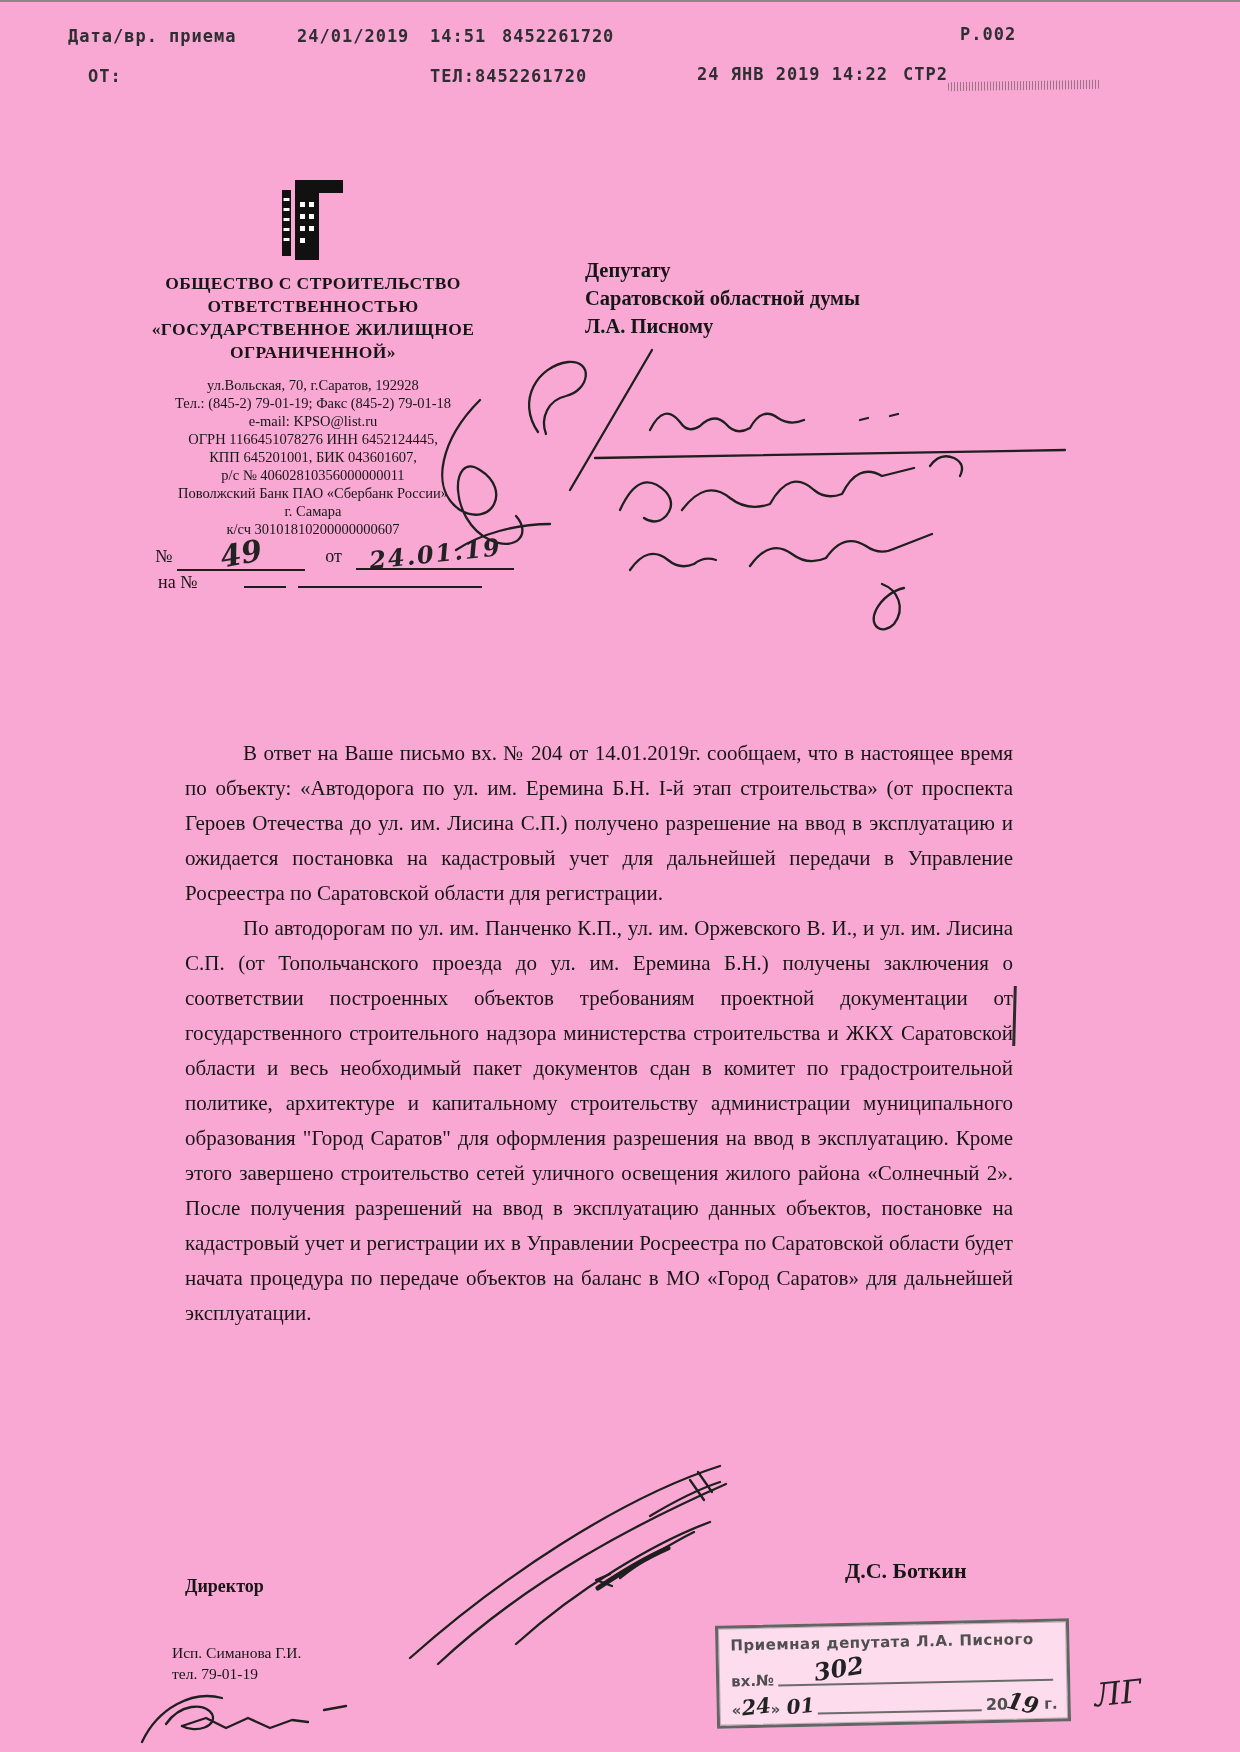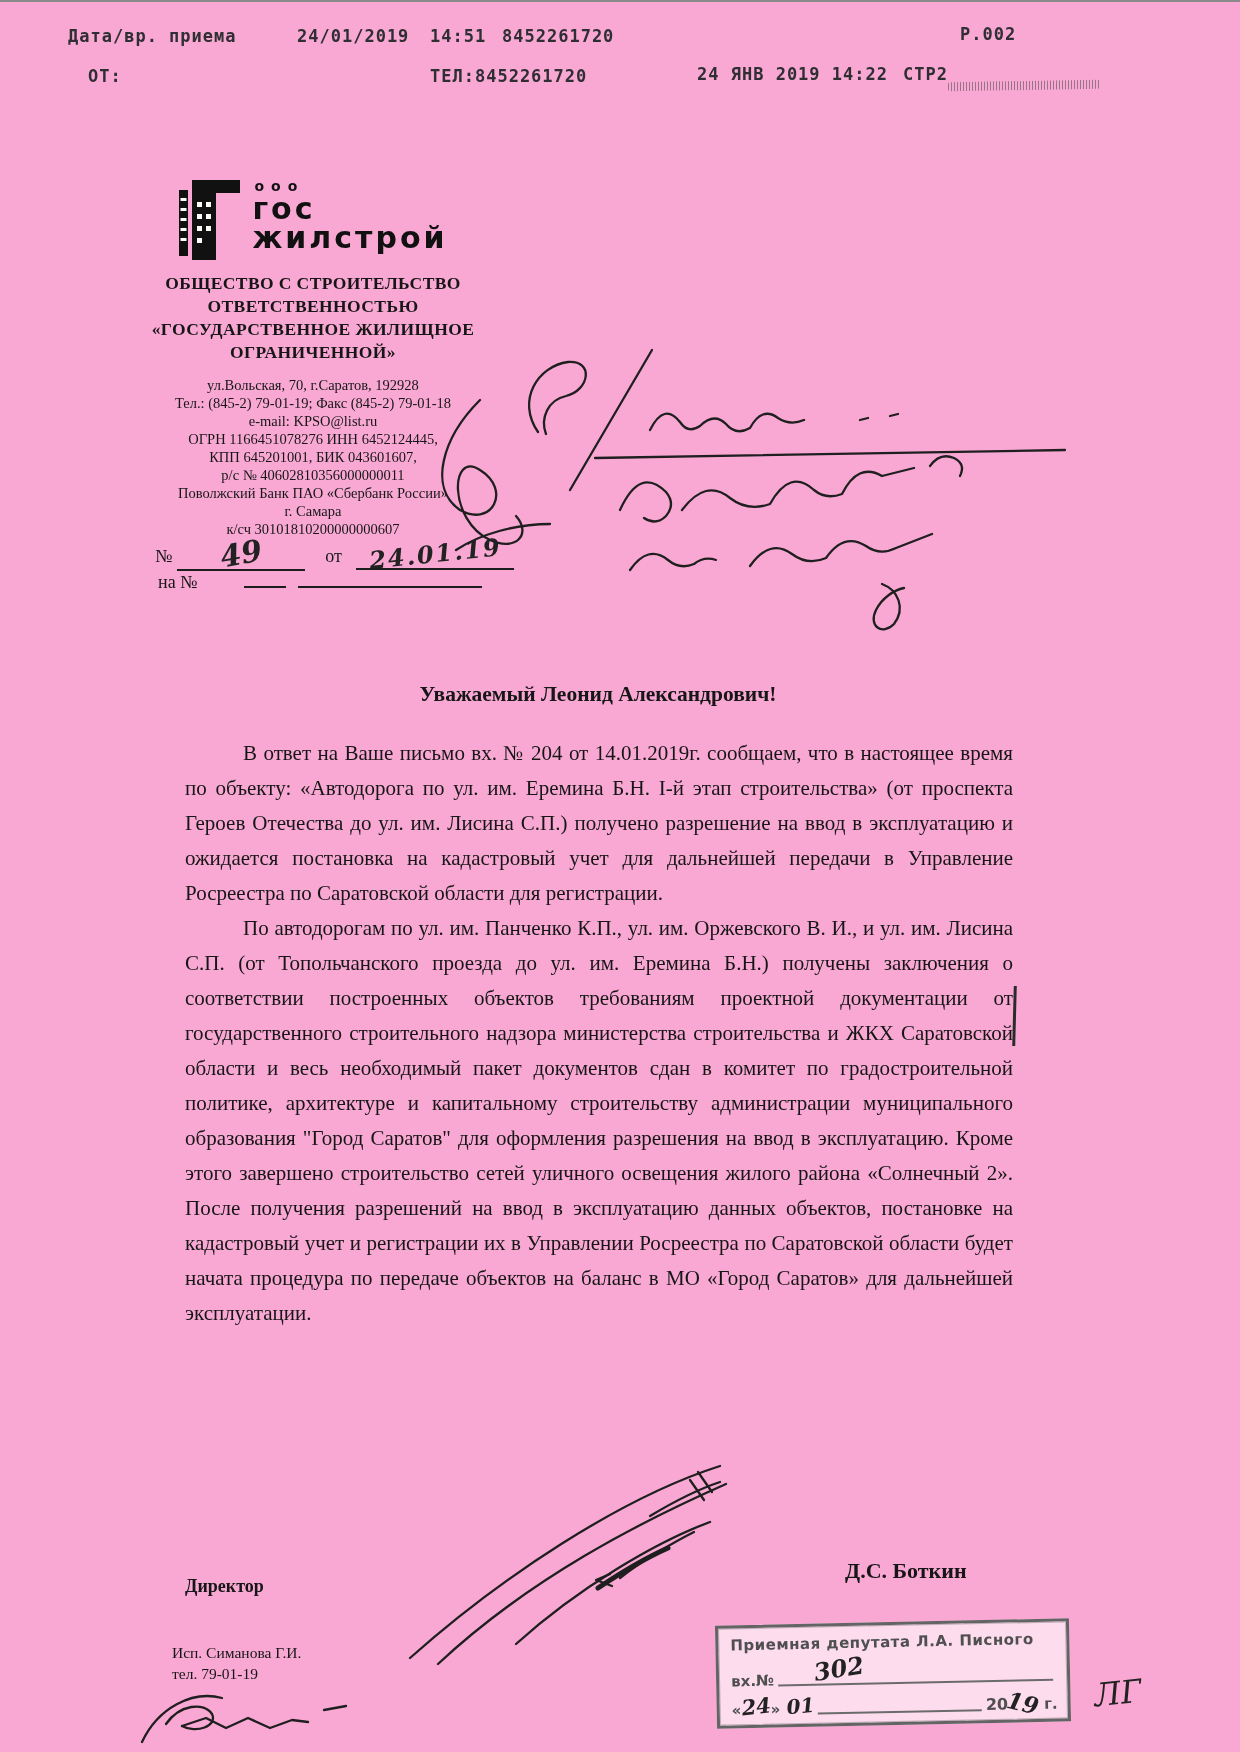--- a/index.html
+++ b/index.html
@@ -79,25 +79,20 @@
         <rect x="14" y="2" width="48" height="13" fill="#111"></rect>
         <rect x="14" y="2" width="24" height="80" fill="#111"></rect>
         <rect x="19" y="24" width="5" height="5" fill="#fcfcf9"></rect>
           <rect x="28" y="24" width="5" height="5" fill="#fcfcf9"></rect>
         <rect x="19" y="36" width="5" height="5" fill="#fcfcf9"></rect>
           <rect x="28" y="36" width="5" height="5" fill="#fcfcf9"></rect>
         <rect x="19" y="48" width="5" height="5" fill="#fcfcf9"></rect>
           <rect x="28" y="48" width="5" height="5" fill="#fcfcf9"></rect>
         <rect x="19" y="60" width="5" height="5" fill="#fcfcf9"></rect>
       </svg>
-      <div class="logo-text">
-        <div class="logo-ooo">ооо</div>
-        <div class="logo-big">гос</div>
-        <div class="logo-big">жилстрой</div>
-      </div>
     </div>
     <div class="orgname">
       <div>ОБЩЕСТВО С СТРОИТЕЛЬСТВО</div>
       <div>ОТВЕТСТВЕННОСТЬЮ</div>
       <div>«ГОСУДАРСТВЕННОЕ ЖИЛИЩНОЕ</div>
       <div>ОГРАНИЧЕННОЙ»</div>
     </div>
     <div class="addr">
       <div>ул.Вольская, 70, г.Саратов, 192928</div>
       <div>Тел.: (845-2) 79-01-19; Факс (845-2) 79-01-18</div>
@@ -116,38 +111,42 @@
     <span class="ul" style="width:128px;"><span class="hw" style="font-size:30px; transform:rotate(-10deg) translateY(2px);">49</span></span>
     <span style="margin:0 10px 0 16px;">от</span>
     <span class="ul" style="width:158px;"><span class="hw" style="font-size:24px; letter-spacing:2px; transform:rotate(-6deg);">24.01.19</span></span>
   </div>
   <div class="abs" style="left:158px; top:570px; font-size:18px;">
     <span>на №</span>
     <span class="ul" style="width:42px; margin-left:42px;"></span>
     <span class="ul" style="width:184px; margin-left:8px;"></span>
   </div>
 
+  <div class="recipient">
+    <div>Депутату</div>
+    <div>Саратовской областной думы</div>
+    <div>Л.А. Писному</div>
+  </div>
 
   <svg class="ink abs" style="left:420px; top:336px;" width="770" height="310" viewBox="0 0 770 310" aria-hidden="true">
     <path d="M118,94 C96,62 118,28 148,24 C174,22 170,52 146,58 C128,62 120,80 126,96"></path>
     <path d="M232,12 L150,152"></path>
     <path d="M60,62 C22,100 8,150 40,172 C72,190 92,152 60,132 C30,112 28,182 70,202 C96,214 112,196 96,178"></path>
     <path d="M36,212 C60,196 96,186 130,186"></path>
     <path d="M230,92 q14,-28 30,-8 q8,12 20,4 q14,-14 26,-2 q10,12 24,4 q12,-22 28,-10 q12,8 26,2"></path>
     <path d="M440,82 l8,-2 m22,-2 l8,-2"></path>
     <path d="M175,120 L645,112"></path>
     <path d="M200,172 q20,-44 46,-18 q10,12 0,24 q-10,10 -22,2"></path>
     <path d="M262,172 q24,-32 48,-12 q18,14 40,6 q20,-36 44,-14 q12,10 28,4 q16,-32 40,-18 l32,-8"></path>
     <path d="M510,128 q10,-14 24,-8 q12,6 6,18"></path>
     <path d="M210,232 q18,-26 38,-10 q12,10 26,4 q10,-8 22,-4"></path>
     <path d="M330,228 q20,-28 42,-12 q16,12 34,4 q18,-26 40,-12 q14,10 30,2 l36,-14"></path>
     <path d="M462,246 C478,252 486,270 474,286 C462,298 448,288 456,272 C462,260 474,252 484,250"></path>
   </svg>
 
-  <div class="salutation">Уважаемый Леонид Александрович!</div>
 
   <div class="body-text">
     <p>В ответ на Ваше письмо вх. № 204 от 14.01.2019г. сообщаем, что в настоящее время по объекту: «Автодорога по ул. им. Еремина Б.Н. I-й этап строительства» (от проспекта Героев Отечества до ул. им. Лисина С.П.) получено разрешение на ввод в эксплуатацию и ожидается постановка на кадастровый учет для дальнейшей передачи в Управление Росреестра по Саратовской области для регистрации.</p>
     <p>По автодорогам по ул. им. Панченко К.П., ул. им. Оржевского В. И., и ул. им. Лисина С.П. (от Топольчанского проезда до ул. им. Еремина Б.Н.) получены заключения о соответствии построенных объектов требованиям проектной документации от государственного строительного надзора министерства строительства и ЖКХ Саратовской области и весь необходимый пакет документов  сдан в комитет по градостроительной политике, архитектуре и капитальному строительству администрации муниципального образования "Город Саратов" для оформления разрешения на ввод в эксплуатацию. Кроме этого завершено строительство сетей уличного освещения жилого района «Солнечный 2». После получения разрешений на ввод в эксплуатацию данных объектов, постановке на кадастровый учет и регистрации их в  Управлении Росреестра по Саратовской области будет начата процедура по передаче объектов на баланс в МО «Город Саратов» для дальнейшей эксплуатации.</p>
   </div>
 
   <div class="margin-mark"></div>
 
   <div class="signature-title">Директор</div>
   <div class="signature-name">Д.С. Боткин</div>

